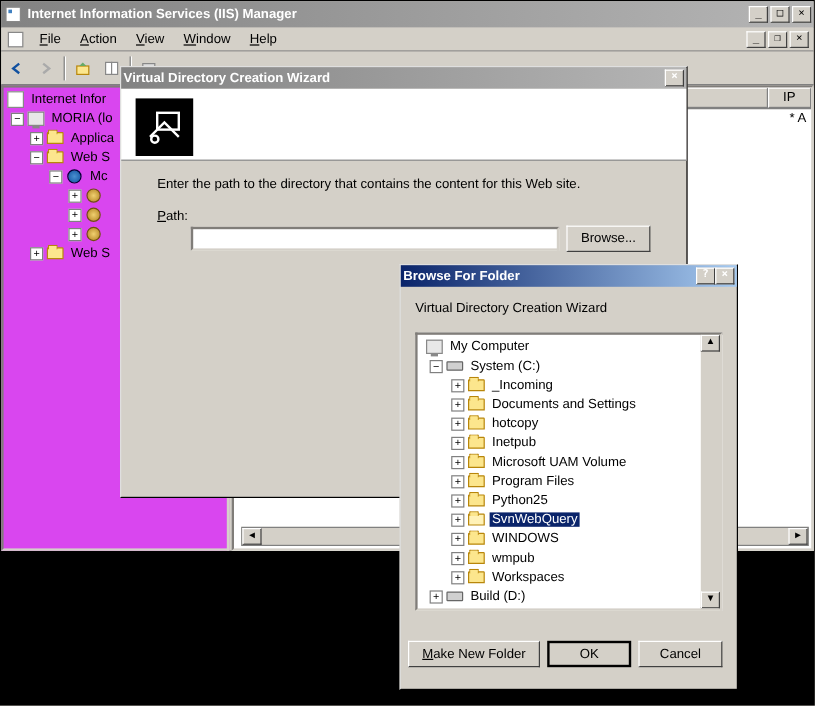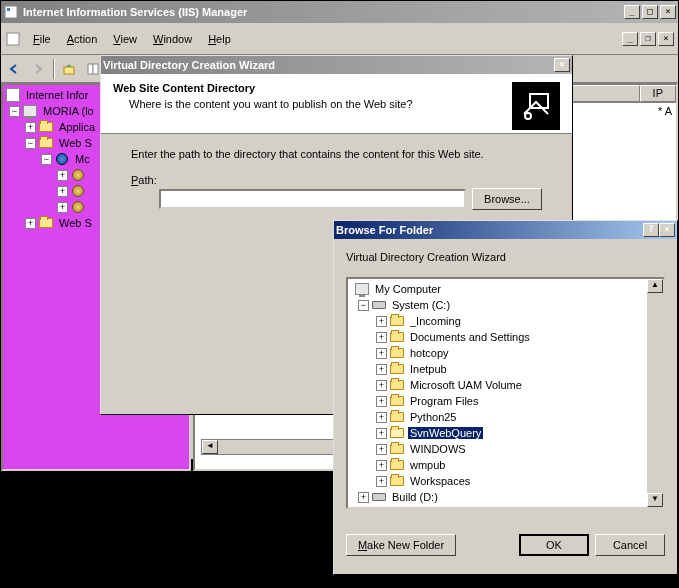--- a/index.html
+++ b/index.html
@@ -6,21 +6,21 @@
 body { background: #000; width: 679px; height: 588px; position: relative; overflow: hidden; }
 
 
 .iis-window { position: absolute; left: 0; top: 0; width: 679px; height: 460px; background: #d4d0c8; border: 1px solid #000; }
 .title-bar { height: 22px; background: linear-gradient(90deg, #828282, #b5b5b5); display: flex; align-items: center; padding: 0 2px; }
 .title-bar-icon { width: 16px; height: 16px; margin-right: 4px; }
 .title-text { color: #fff; font-weight: bold; flex: 1; }
 .win-controls { display: flex; gap: 2px; }
 .win-btn { width: 16px; height: 14px; background: #d4d0c8; border: 1px solid #fff; border-right-color: #404040; border-bottom-color: #404040; font-size: 9px; text-align: center; line-height: 11px; cursor: default; font-family: Marlett, monospace; }
 
-.menu-bar { height: 32px; background: #d4d0c8; display: flex; align-items: center; padding: 0 4px; border-bottom: 1px solid #808080; }
+.menu-bar { height: 20px; background: #d4d0c8; display: flex; align-items: center; padding: 0 4px; border-bottom: 1px solid #808080; }
 .menu-item { padding: 2px 8px; cursor: default; }
 .menu-item u { text-decoration: underline; }
 .mdi-controls { margin-left: auto; display: flex; gap: 2px; }
 
 .toolbar { height: 28px; background: #d4d0c8; display: flex; align-items: center; padding: 2px; border-bottom: 1px solid #808080; gap: 2px; }
 .tb-btn { width: 22px; height: 22px; display: flex; align-items: center; justify-content: center; border: 1px solid transparent; }
 .tb-sep { width: 1px; height: 20px; background: #808080; margin: 0 2px; box-shadow: 1px 0 #fff; }
 
 .content-split { display: flex; height: calc(100% - 70px); }
 .tree-pane { width: 190px; background: #d946ef; border: 2px inset #d4d0c8; overflow: hidden; padding: 2px; }
@@ -57,21 +57,21 @@
 .wizard-header-sub { padding-left: 16px; }
 .wizard-header-icon { width: 48px; height: 48px; background: #000; display: flex; align-items: center; justify-content: center; color: #fff; }
 .wizard-body { padding: 14px 30px; }
 .wizard-instr { margin-bottom: 14px; }
 .wizard-path-label { margin-bottom: 2px; }
 .path-row { display: flex; gap: 6px; align-items: center; padding-left: 28px; }
 .path-input { flex: 1; height: 20px; border: 2px inset #d4d0c8; background: #fff; padding: 0 2px; }
 .btn { height: 22px; padding: 0 10px; background: #d4d0c8; border: 1px solid #fff; border-right-color: #404040; border-bottom-color: #404040; min-width: 70px; cursor: default; }
 
 
-.browse-dlg { position: absolute; left: 333px; top: 220px; width: 345px; height: 355px; background: #d4d0c8; border: 1px solid #000; border-top-color: #dfdfdf; border-left-color: #dfdfdf; }
+.browse-dlg { position: absolute; left: 333px; top: 220px; width: 282px; height: 355px; background: #d4d0c8; border: 1px solid #000; border-top-color: #dfdfdf; border-left-color: #dfdfdf; }
 .browse-title { height: 18px; background: linear-gradient(90deg, #0a246a, #a6caf0); display: flex; align-items: center; padding: 0 2px; color: #fff; font-weight: bold; }
 .browse-title .help { margin-left: auto; }
 .browse-body { padding: 12px 12px 10px; }
 .browse-instr { margin-bottom: 14px; }
 .folder-tree { height: 232px; border: 2px inset #d4d0c8; background: #fff; overflow: auto; padding: 2px; position: relative; }
 .ft-scrollbar { position: absolute; right: 0; top: 0; width: 16px; bottom: 0; background: #d4d0c8; }
 .ft-scrollbar .scroll-btn { position: absolute; left: 0; }
 .browse-buttons { display: flex; gap: 6px; margin-top: 25px; justify-content: flex-end; }
 .browse-buttons .btn:first-child { margin-right: auto; min-width: 110px; }
 .btn.default { border: 2px solid #000; padding: 0 9px; }
@@ -227,24 +227,20 @@
     <div class="scroll-btn">►</div>
   </div>
 </div>
 
 <div class="wizard">
   <div class="wizard-title">
     <span>Virtual Directory Creation Wizard</span>
     <div class="win-btn close">×</div>
   </div>
   <div class="wizard-header">
-    <div class="wizard-header-text">
-      <div class="wizard-header-title">Web Site Content Directory</div>
-      <div class="wizard-header-sub">Where is the content you want to publish on the Web site?</div>
-    </div>
     <div class="wizard-header-icon">
       <svg width="40" height="40">
           <g fill="none" stroke="#fff" stroke-width="2">
             <path d="M8 28 L20 16 L32 28"></path>
             <rect x="14" y="8" width="18" height="14"></rect>
             <circle cx="12" cy="30" r="3"></circle>
           </g>
         </svg>
     </div>
   </div>

